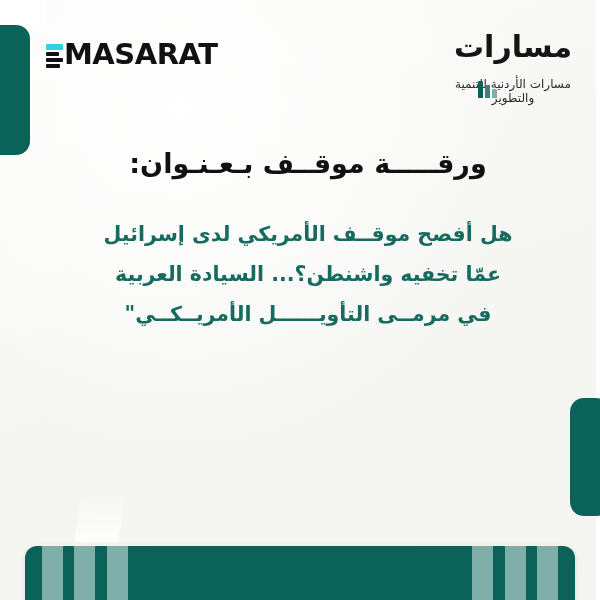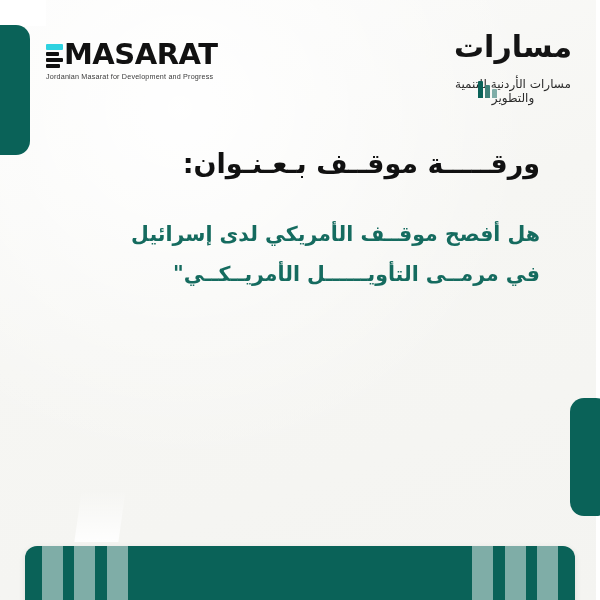--- a/index.html
+++ b/index.html
@@ -155,20 +155,21 @@
     letter-spacing: 0.1px;
   }
 
   
   .content {
     position: absolute;
     left: 76px;
     right: 60px;
     top: 146px;
     direction: rtl;
+    text-align: center;
   }
   .headline {
     font-size: 27px;
     font-weight: bold;
     color: #111111;
     letter-spacing: 1px;
     line-height: 1.3;
     margin: 0 0 34px 0;
   }
   .title-lines {
@@ -241,37 +242,37 @@
   <div class="logo-left">
     <div class="logo-left-mark">
       <span class="mark-bars">
         <i class="b1"></i>
           <i class="b2"></i>
           <i class="b3"></i>
           <i class="b4"></i>
       </span>
       <span class="mark-word">MASARAT</span>
     </div>
-    <div class="logo-left-tagline">Jordanian Masarat for Development and Progress</div>
   </div>
 
   <div class="logo-right">
     <div class="logo-right-word">مسارات</div>
     <div class="logo-right-teeth">
       <span></span>
         <span></span>
         <span></span>
     </div>
     <div class="logo-right-sub">مسارات الأردنية للتنمية والتطوير</div>
   </div>
 
   <div class="content">
     <h1 class="headline">ورقـــــة موقــف بـعـنـوان:</h1>
     <div class="title-lines">
       <div>هل أفصح موقــف الأمريكي لدى إسرائيل</div>
+      <div>عمّا تخفيه واشنطن؟... السيادة العربية</div>
       <div>في مرمــى التأويــــــل الأمريــكــي"</div>
     </div>
   </div>
 
   <div class="streak"></div>
 
   <div class="bottom-bar">
     <span class="stripe s-l1"></span>
     <span class="stripe s-l2"></span>
     <span class="stripe s-l3"></span>

